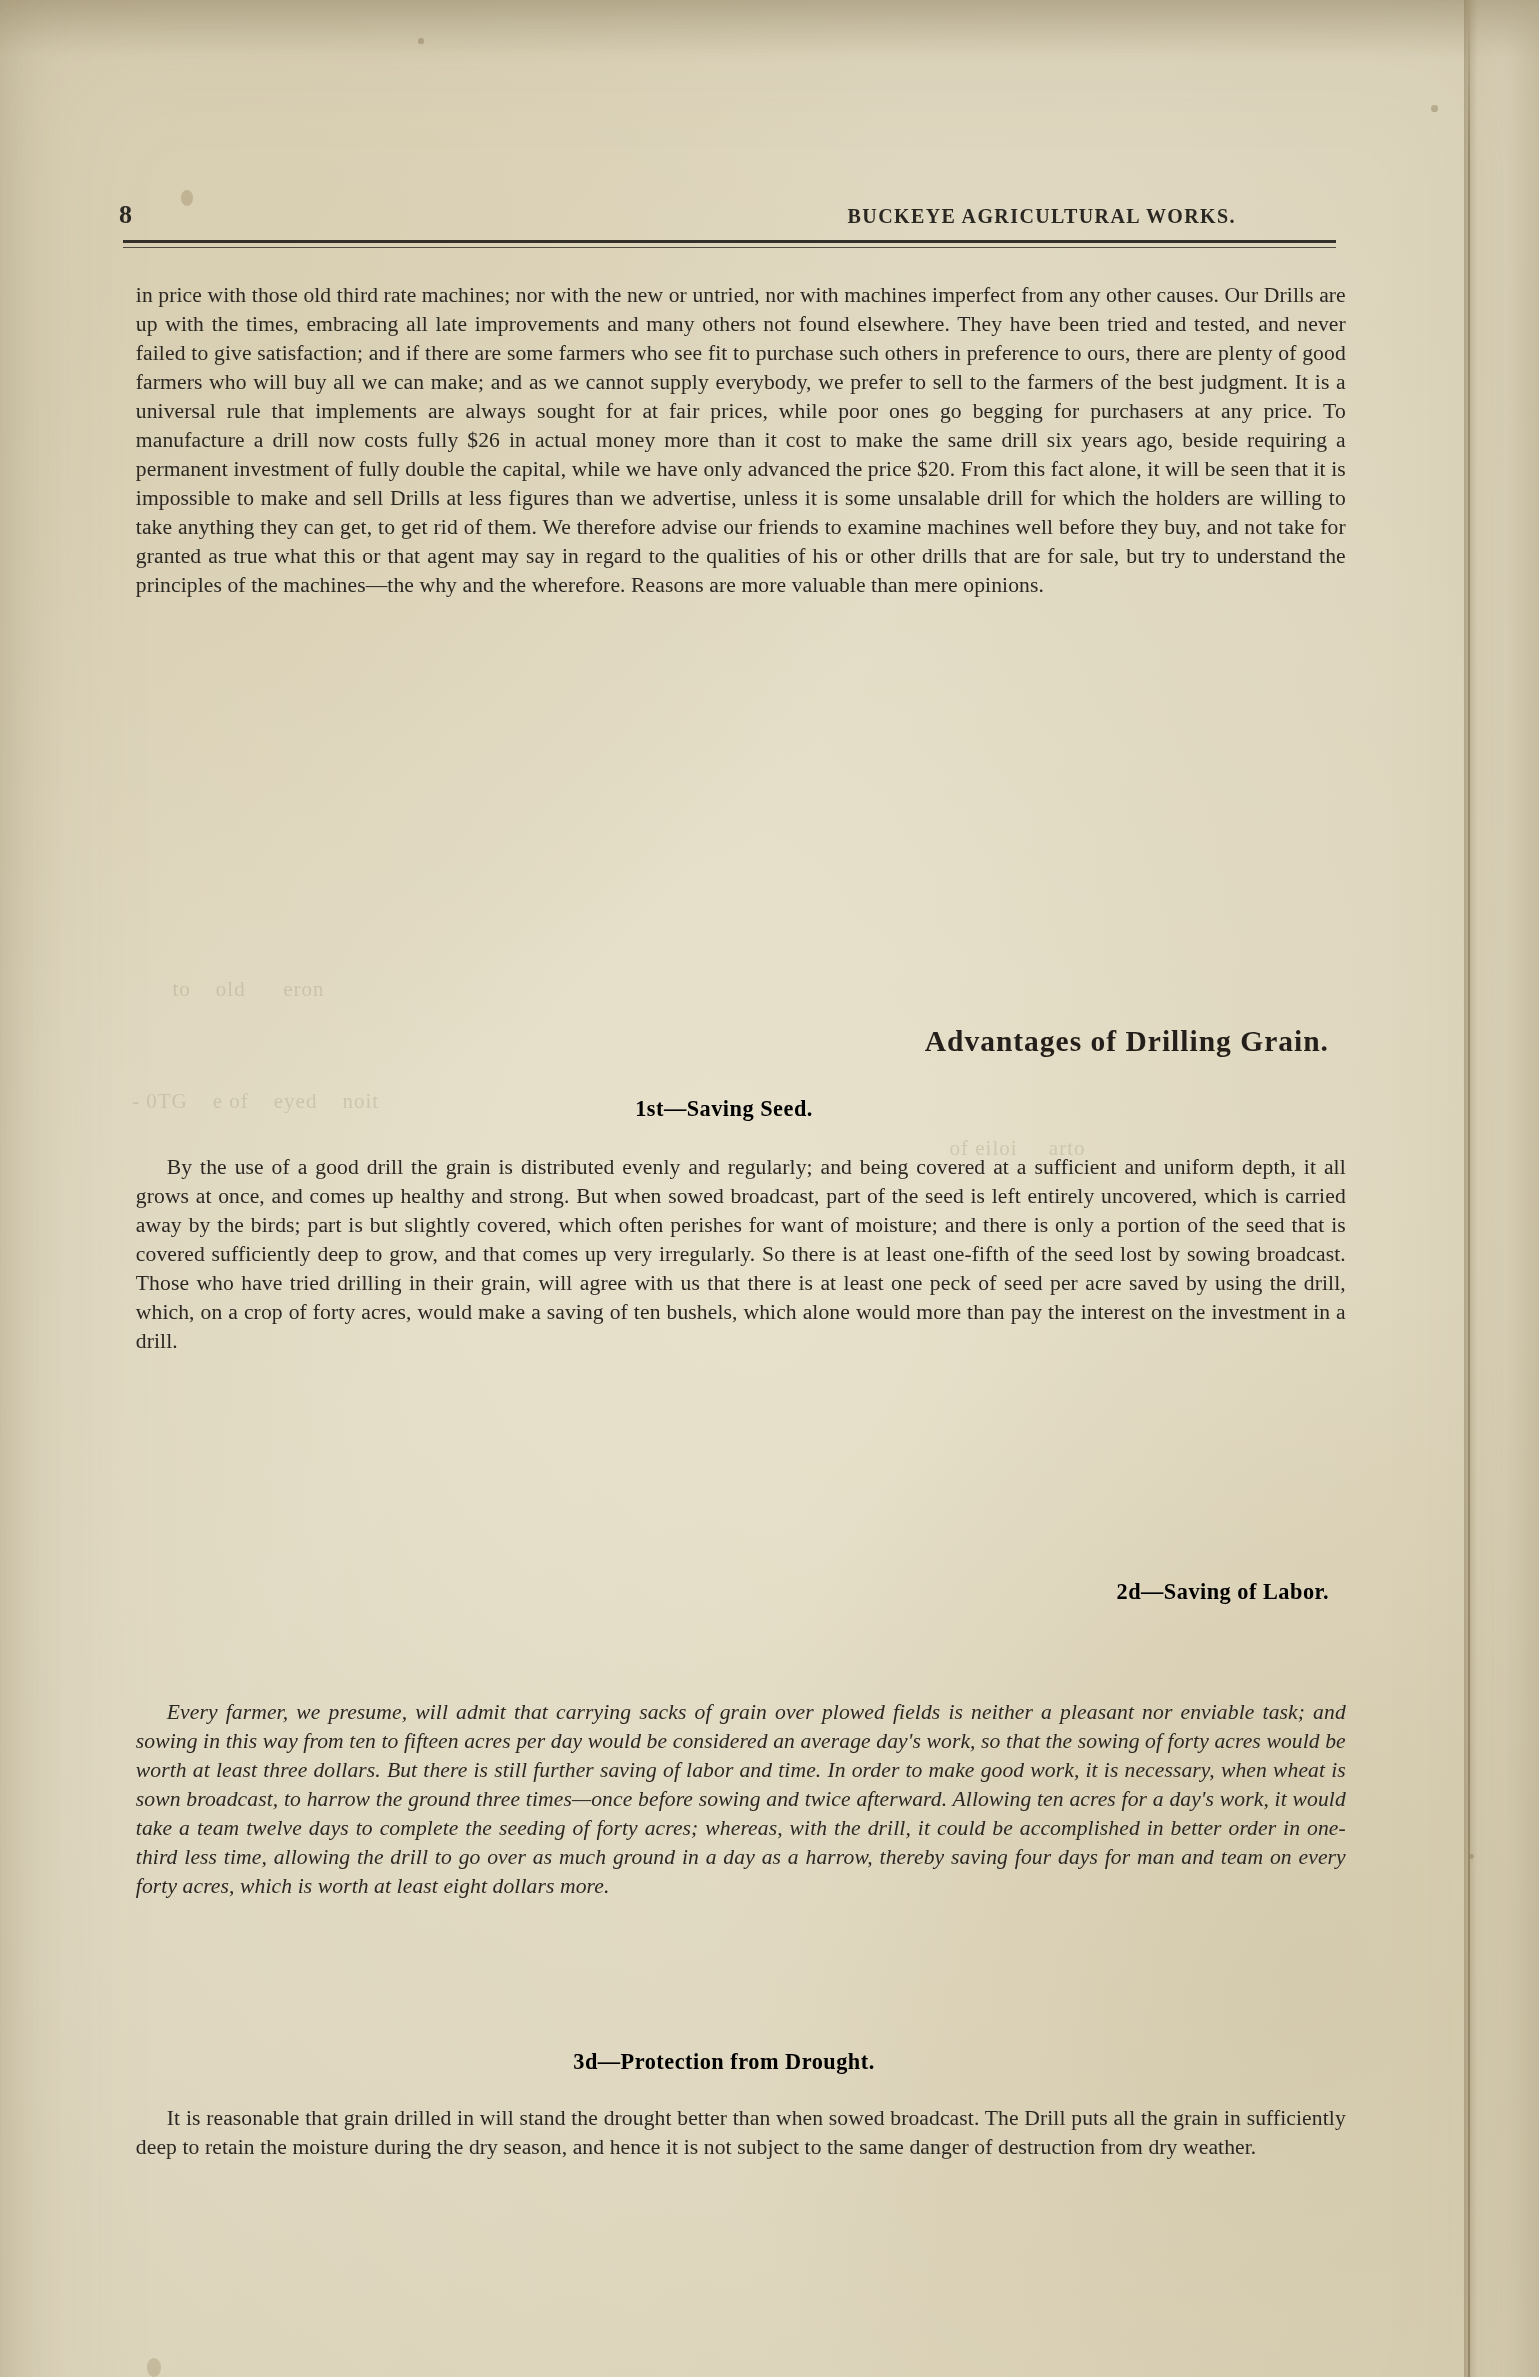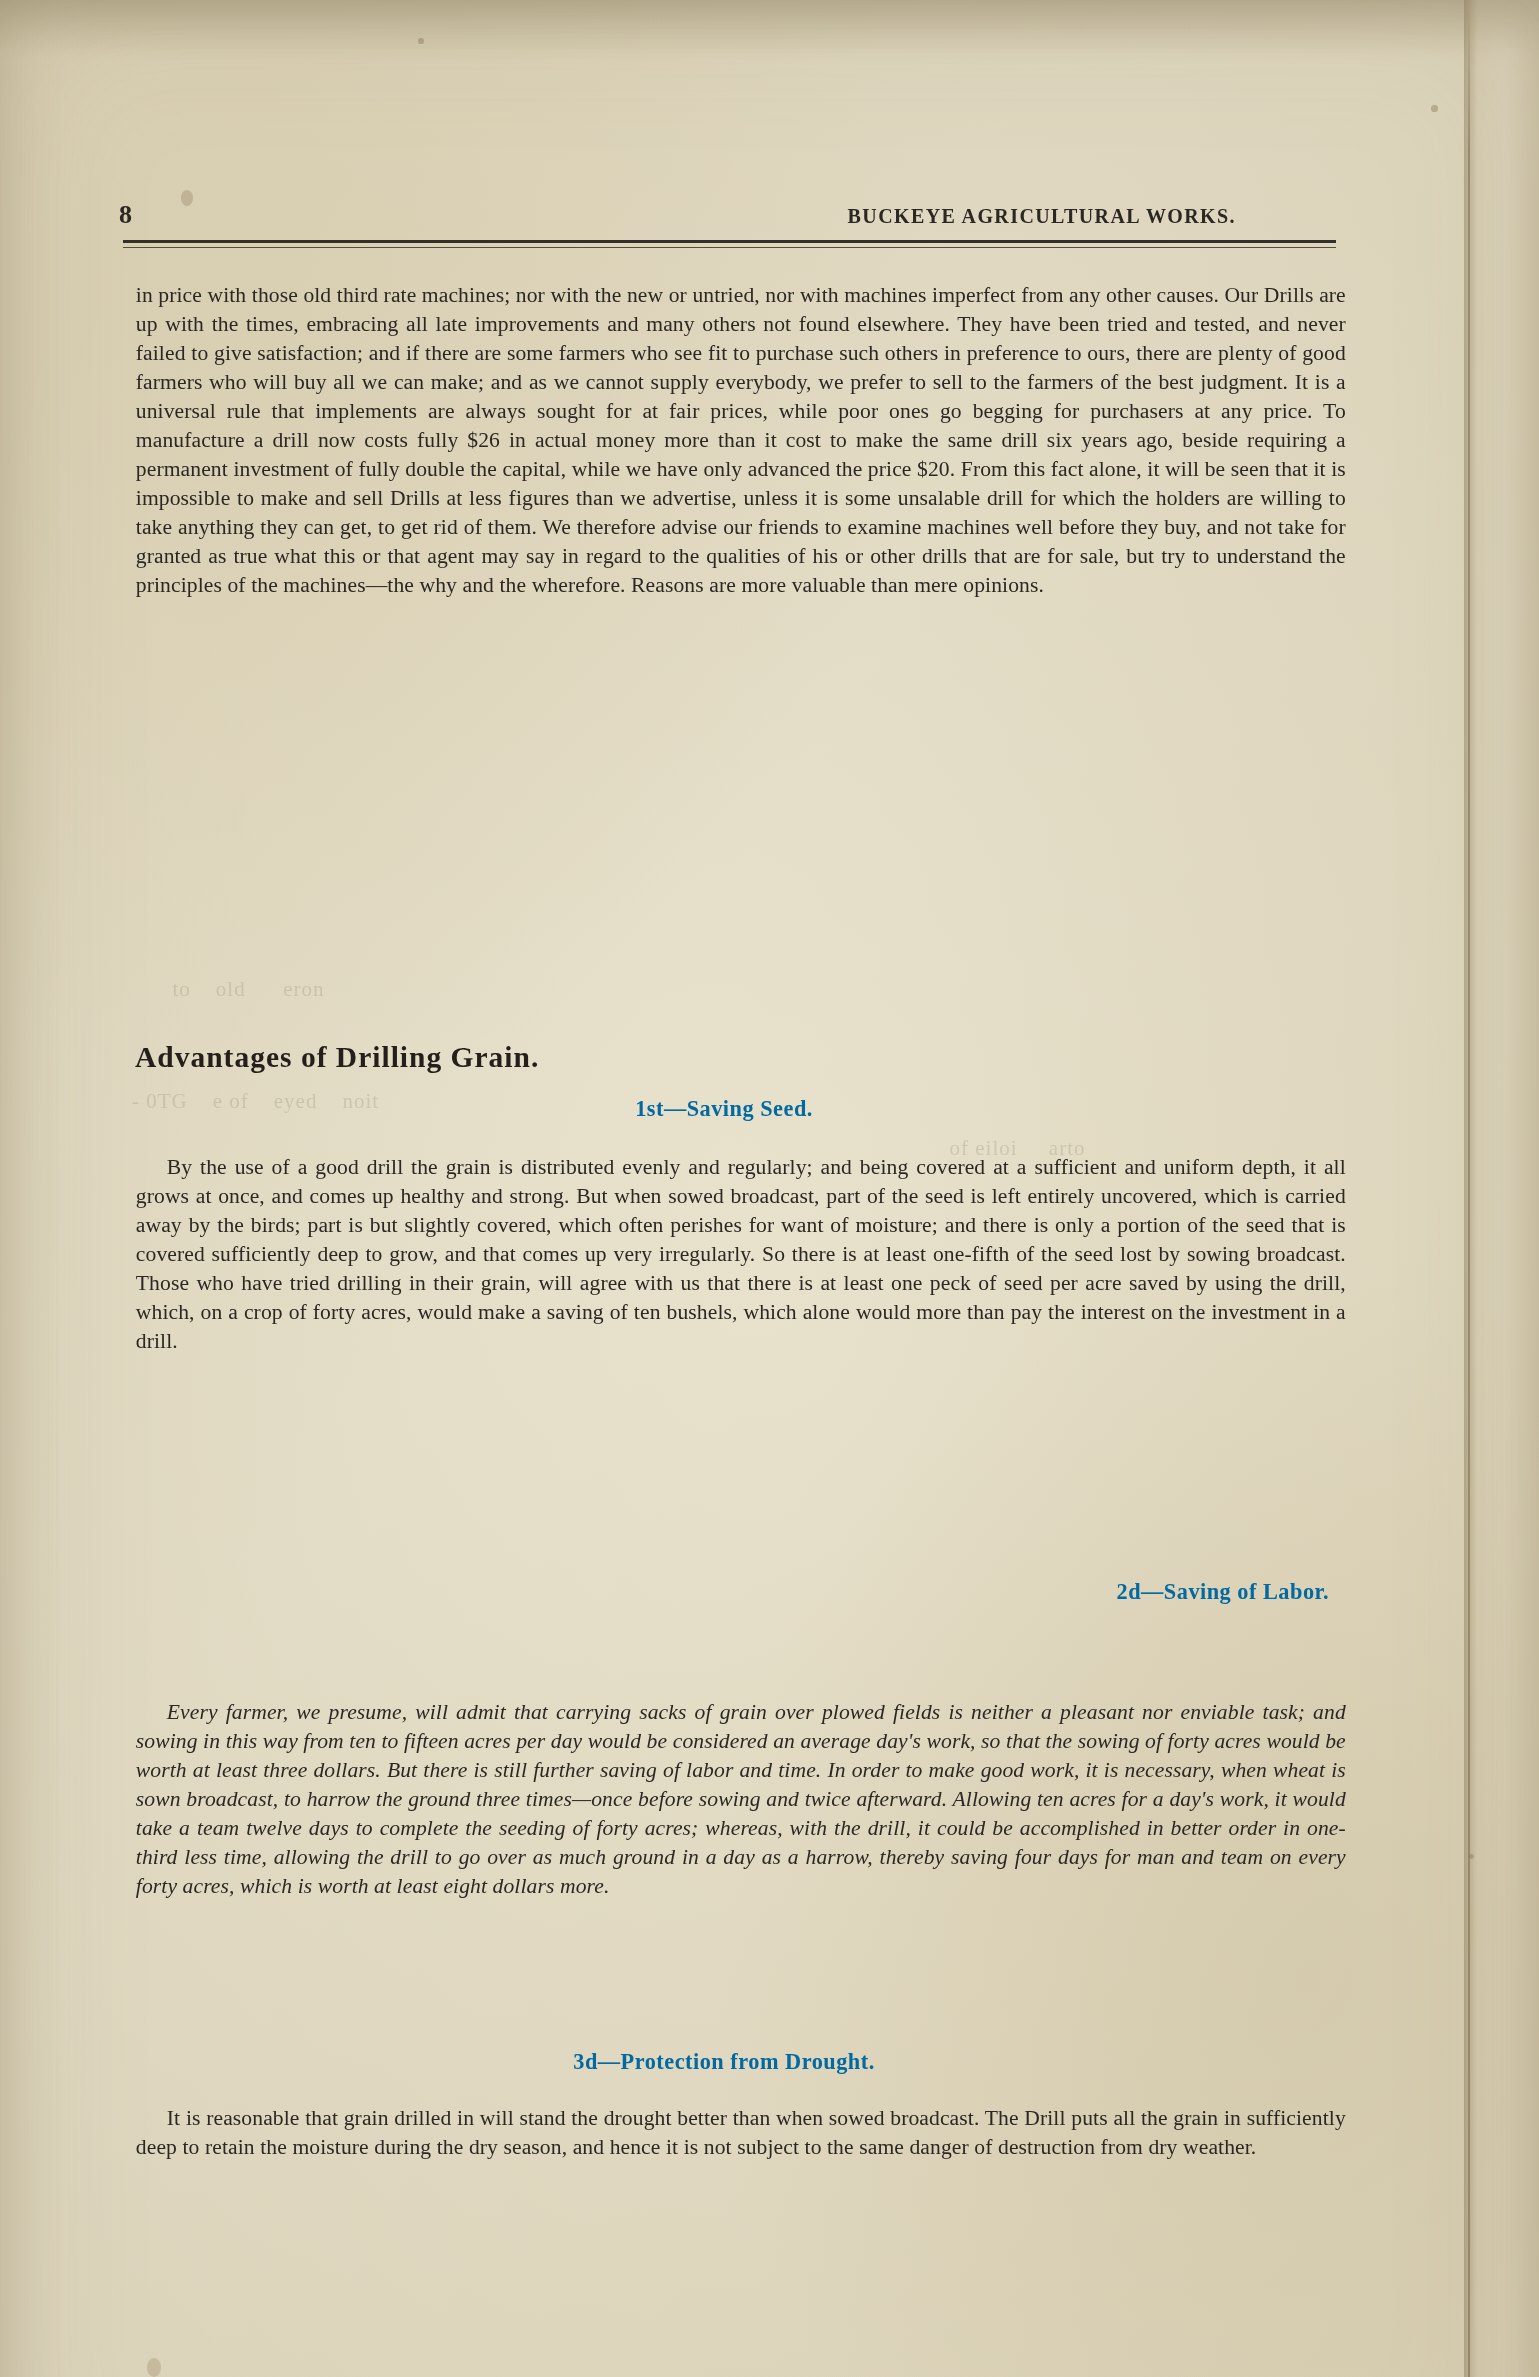--- a/index.html
+++ b/index.html
@@ -129,37 +129,37 @@
   }
   .body-block p {
     margin: 0;
   }
   .indent { text-indent: 31px; }
 
   h2.section-title {
     position: absolute;
     left: 0;
     width: 1210px;
-    text-align: left;
+    text-align: right;
     font-size: 29.5px;
     font-weight: bold;
     letter-spacing: 1px;
-    margin: 16px;
+    margin: 0;
     color: #241f1a;
   }
   h3.sub-title {
     position: absolute;
     left: 0;
     width: 1210px;
     text-align: center;
     font-size: 22.3px;
     font-weight: bold;
     letter-spacing: 0.5px;
     margin: 0;
-    color: #0369a1;
+    color: #000000;
   }
 
   
   .ghost {
     position: absolute;
     color: rgba(90,78,55,0.16);
     font-size: 21px;
     letter-spacing: 1px;
     pointer-events: none;
     white-space: nowrap;

